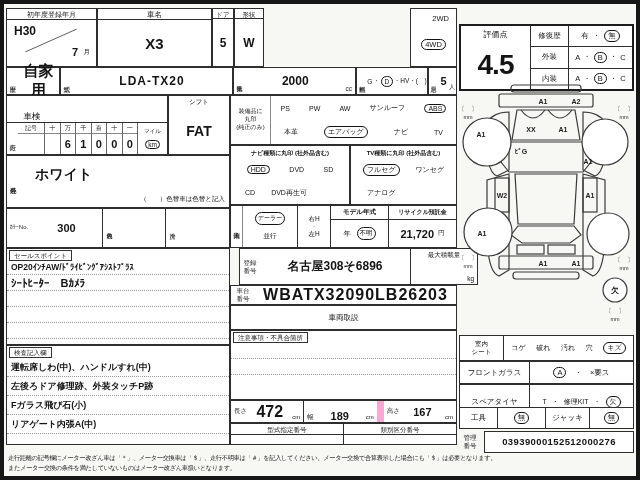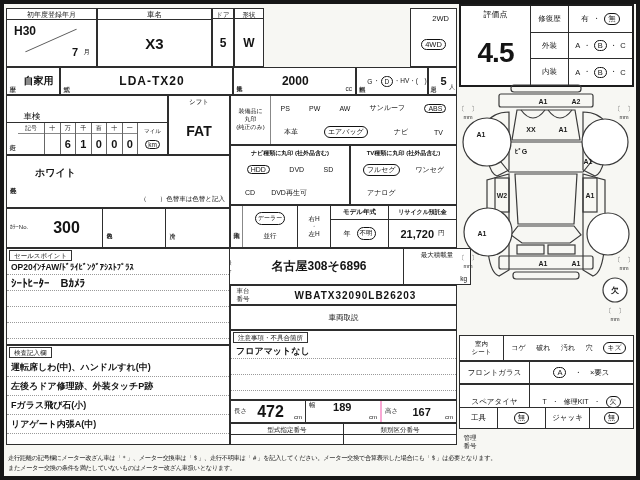--- a/index.html
+++ b/index.html
@@ -51,21 +51,21 @@
   </div>
   <div class="b col" style="left:406px;top:4px;width:47px;height:59px">
     <div style="text-align:right;padding:5px 7px 0 0;font-size:7.5px">2WD</div>
     <div class="ctr" style="flex:1">
         <span class="cir" style="font-size:7.5px">4WD</span>
       </div>
   </div>
 
   <div class="b flex" style="left:2px;top:63px;width:54px;height:28px">
     <div class="vl" style="width:11px">車歴</div>
-    <div class="val ctr" style="flex:1;font-size:10px">自家用</div>
+    <div class="val ctr" style="flex:1;font-size:15px">自家用</div>
   </div>
   <div class="b flex" style="left:56px;top:63px;width:173px;height:28px">
     <div class="vl" style="width:11px">型式</div>
     <div class="val ctr" style="flex:1;font-size:12px;letter-spacing:1px">LDA-TX20</div>
   </div>
   <div class="b flex" style="left:229px;top:63px;width:123px;height:28px">
     <div class="vl" style="width:11px;font-size:6px">排気量</div>
     <div class="val ctr" style="flex:1;font-size:12px">2000</div>
     <div style="align-self:flex-end;font-size:6.5px;padding:0 3px 2px 0">cc</div>
   </div>
@@ -175,30 +175,30 @@
       <span>ワンセグ</span>
     </div>
     <div class="flex" style="flex:1;align-items:center;padding-left:16px;font-size:7px">
       <span>アナログ</span>
     </div>
   </div>
 
   <div class="b flex" style="left:2px;top:151px;width:224px;height:53px">
     <div class="vl" style="width:12px">外装色</div>
     <div style="flex:1;position:relative">
-      <div style="padding:10px 0 0 16px;font-size:10px;font-weight:bold">ホワイト</div>
+      <div style="padding:10px 0 0 16px;font-size:14px;font-weight:bold">ホワイト</div>
       <div style="position:absolute;right:4px;bottom:3px;font-size:6.5px">（　　）色替車は色替と記入</div>
     </div>
   </div>
 
   <div class="b flex" style="left:2px;top:204px;width:224px;height:40px">
     <div class="ctr" style="width:24px">
         <div class="wrap" style="width:20px;font-size:6px">ｶﾗｰNo.</div>
       </div>
-    <div class="val ctr" style="width:72px;font-size:16px;border-right:1px solid #2e2e2e">300</div>
+    <div class="val ctr" style="width:72px;font-size:11px;border-right:1px solid #2e2e2e">300</div>
     <div class="flex" style="width:63px;border-right:1px solid #2e2e2e">
       <div class="vl" style="width:13px;font-size:6px">内装色</div>
       <div style="flex:1"></div>
     </div>
     <div class="flex" style="flex:1">
       <div class="vl" style="width:13px;font-size:6px">冷房</div>
       <div style="flex:1"></div>
     </div>
   </div>
 
@@ -222,58 +222,57 @@
     </div>
     <div class="col" style="flex:1">
       <div style="font-size:6px;font-weight:bold;text-align:center;border-bottom:1px solid #2e2e2e;padding:2px 0">リサイクル預託金</div>
       <div class="ctr" style="flex:1;gap:4px">
         <span style="font-size:11px;font-weight:bold">21,720</span>
         <span style="font-size:6.5px">円</span>
       </div>
     </div>
   </div>
 
-  <div class="b flex" style="left:210px;top:244px;width:257px;height:37px">
+  <div class="b flex" style="left:235px;top:244px;width:239px;height:37px">
     <div class="ctr" style="width:20px">
         <div class="wrap" style="width:15px;font-size:6.5px">登録番号</div>
       </div>
     <div class="val ctr" style="flex:1;font-size:12px;border-right:1px solid #2e2e2e">名古屋308そ6896</div>
     <div class="col" style="width:66px">
       <div style="font-size:6.5px;text-align:center;padding-top:2px">最大積載量</div>
       <div style="flex:1"></div>
       <div style="align-self:flex-end;font-size:6.5px;padding:0 3px 2px 0">kg</div>
     </div>
   </div>
 
   <div class="b flex" style="left:226px;top:281px;width:227px;height:20px">
     <div class="ctr" style="width:24px">
         <div class="wrap" style="width:16px;font-size:6.5px">車台番号</div>
       </div>
-    <div class="val ctr" style="flex:1;font-size:10px;letter-spacing:1px">WBATX32090LB26203</div>
+    <div class="val ctr" style="flex:1;font-size:16px;letter-spacing:1px">WBATX32090LB26203</div>
   </div>
 
   <div class="b flex" style="left:226px;top:301px;width:227px;height:25px">
     <div class="ctr" style="flex:1;font-size:7.5px">車両取説</div>
   </div>
 
   <div class="b" style="left:2px;top:244px;width:224px;height:97px">
     <div class="tab">セールスポイント</div>
     <div style="margin-top:10px">
       <div class="dot" style="height:16px;line-height:16px;font-size:8.5px;padding-left:4px">OP20ｲﾝﾁAW/ﾄﾞﾗｲﾋﾞﾝｸﾞｱｼｽﾄﾌﾟﾗｽ</div>
       <div class="dot" style="height:16px;line-height:16px;font-size:11px;padding-left:4px">ｼｰﾄﾋｰﾀｰ　Bｶﾒﾗ</div>
       <div class="dot" style="height:16px"></div>
       <div class="dot" style="height:16px"></div>
       <div class="dot" style="height:16px"></div>
     </div>
   </div>
 
   <div class="b" style="left:226px;top:326px;width:227px;height:70px">
     <div class="tab">注意事項・不具合箇所</div>
     <div style="margin-top:12px">
-      <div class="dot" style="height:16px;line-height:16px;font-size:9px;padding-left:5px">フロアマットなし</div>
       <div class="dot" style="height:16px"></div>
       <div class="dot" style="height:16px"></div>
     </div>
   </div>
 
   <div class="b" style="left:2px;top:341px;width:224px;height:100px">
     <div class="tab">検査記入欄</div>
     <div style="margin-top:12px">
       <div class="dot" style="height:19px;line-height:19px;font-size:9px;padding-left:4px">運転席しわ(中)、ハンドルすれ(中)</div>
       <div class="dot" style="height:19px;line-height:19px;font-size:9px;padding-left:4px">左後ろドア修理跡、外装タッチP跡</div>
@@ -281,21 +280,21 @@
       <div class="dot" style="height:19px;line-height:19px;font-size:9px;padding-left:4px">リアゲート内張A(中)</div>
     </div>
   </div>
 
   <div class="b flex" style="left:226px;top:396px;width:227px;height:23px">
     <div class="flex" style="flex:1;border-right:1px solid #2e2e2e;align-items:center">
       <span style="font-size:6.5px;padding-left:3px">長さ</span>
       <span class="val" style="flex:1;font-size:16px">472</span>
       <span style="font-size:6px;align-self:flex-end;padding:0 3px 2px 0">cm</span>
     </div>
-    <div class="flex" style="flex:1;border-right:2px solid #f9a8d4;align-items:flex-start">
+    <div class="flex" style="flex:1;border-right:7px solid #f9a8d4;align-items:flex-end">
       <span style="font-size:6.5px;padding-left:3px">幅</span>
       <span class="val" style="flex:1;font-size:11px">189</span>
       <span style="font-size:6px;align-self:flex-end;padding:0 3px 2px 0">cm</span>
     </div>
     <div class="flex" style="flex:1;align-items:center">
       <span style="font-size:6.5px;padding-left:3px">高さ</span>
       <span class="val" style="flex:1;font-size:11px">167</span>
       <span style="font-size:6px;align-self:flex-end;padding:0 3px 2px 0">cm</span>
     </div>
   </div>
@@ -304,21 +303,21 @@
     <div class="col" style="flex:1;border-right:1px solid #2e2e2e">
       <div style="font-size:6.5px;text-align:center;border-bottom:1px solid #2e2e2e;height:11px;line-height:11px">型式指定番号</div>
       <div style="flex:1"></div>
     </div>
     <div class="col" style="flex:1">
       <div style="font-size:6.5px;text-align:center;border-bottom:1px solid #2e2e2e;height:11px;line-height:11px">類別区分番号</div>
       <div style="flex:1"></div>
     </div>
   </div>
 
-  <div class="b flex" style="left:455px;top:0;width:175px;height:83px;border-width:2px;border-color:#1c1c1c">
+  <div class="b flex" style="left:455px;top:20px;width:175px;height:67px;border-width:2px;border-color:#1c1c1c">
     <div class="col" style="width:70px;border-right:1px solid #2e2e2e">
       <div style="font-size:8px;text-align:center;padding-top:3px">評価点</div>
       <div class="val ctr" style="flex:1;font-size:28px;letter-spacing:-1px">4.5</div>
     </div>
     <div class="col" style="flex:1">
       <div class="flex" style="flex:1;border-bottom:1px solid #2e2e2e">
         <div class="ctr" style="width:38px;border-right:1px solid #2e2e2e;font-size:7.5px">修復歴</div>
         <div class="ctr" style="flex:1;gap:4px;font-size:7.5px">
           <span>有</span>
           <span>・</span>
@@ -444,20 +443,21 @@
         <span class="cir" style="font-size:7.5px">無</span>
       </div>
     <div class="ctr" style="width:44px;border-right:1px solid #2e2e2e;font-size:7.5px">ジャッキ</div>
     <div class="ctr" style="flex:1">
         <span class="cir" style="font-size:7.5px">無</span>
       </div>
   </div>
 
   <div class="nb flex" style="left:455px;top:425px;width:175px;height:26px;align-items:center">
     <div class="wrap" style="width:18px;font-size:6.5px;margin:0 5px 0 2px">管理番号</div>
+    <div class="val" style="flex:1;border:1px solid #2e2e2e;background:#fff;height:22px;line-height:20px;font-size:9.5px;letter-spacing:0.4px">03939000152512000276</div>
   </div>
 
   <div class="nb" style="left:4px;top:449px;width:524px;height:22px;font-size:6.3px;letter-spacing:-0.4px;line-height:1.55;color:#222;white-space:nowrap">
     <div>走行距離の記号欄にメーター改ざん車は「＊」、メーター交換車は「＄」、走行不明車は「＃」を記入してください。メーター交換で合算表示した場合にも「＄」は必要となります。</div>
     <div>またメーター交換の条件を満たしていないものはメーター改ざん車扱いとなります。</div>
   </div>
 
 </div>
 
 </body></html>

